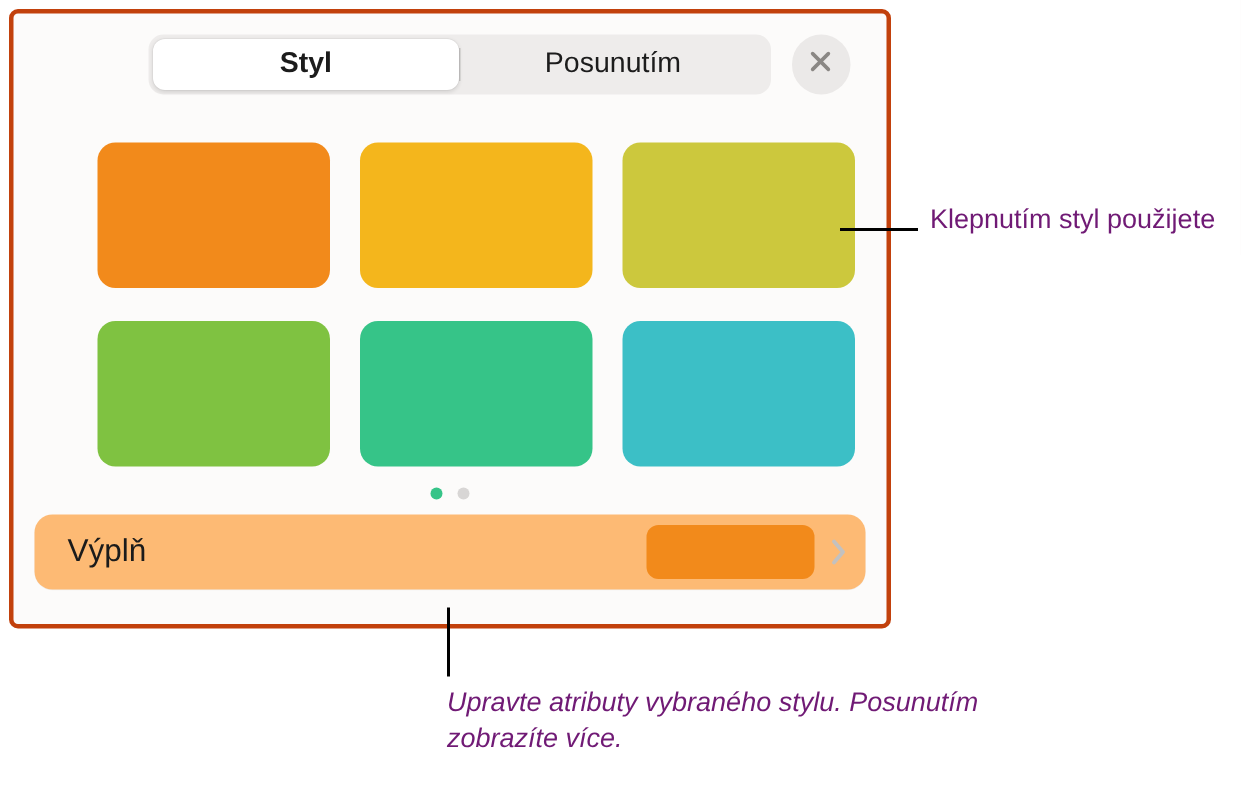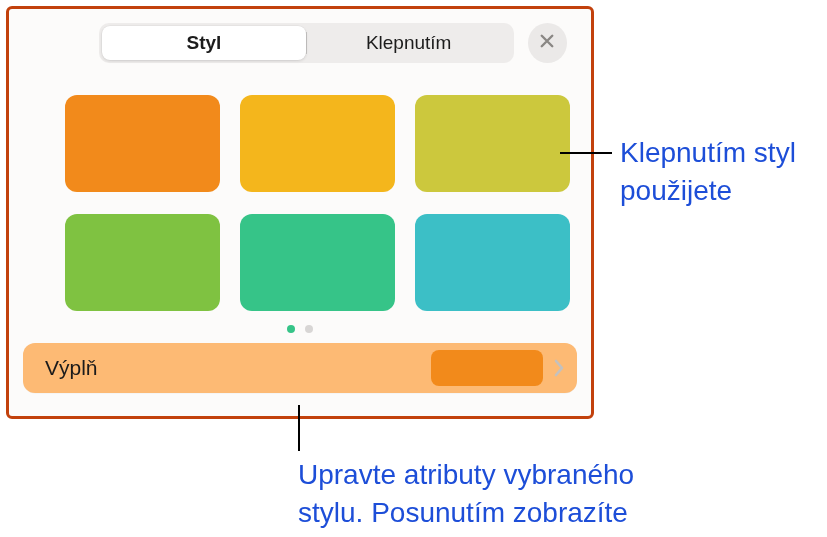--- a/index.html
+++ b/index.html
@@ -117,35 +117,35 @@
       margin-right: 10px;
     }
     .chevron svg { width: 12px; height: 18px; display: block; }
     
     .callout-line {
       position: absolute;
       background: #000;
     }
     .callout-text {
       position: absolute;
-      font-size: 28px;
+      font-size: 18px;
       line-height: 1.35;
-      color: #1d4ed8;
+      color: #701a75;
     }
   </style>
 </head>
 <body>
 
 <div class="panel">
 
   <div class="header-row">
     <div class="seg-control">
       <div class="seg-item selected">Styl</div>
       <div class="seg-divider"></div>
-      <div class="seg-item">Klepnutím</div>
+      <div class="seg-item">Posunutím</div>
     </div>
     <div class="close-btn">
       <span>
         <svg viewBox="0 0 24 24">
             <path d="M5 5 L19 19 M19 5 L5 19" stroke="#8a8784" stroke-width="3.2" stroke-linecap="round" fill="none"></path>
           </svg>
       </span>
     </div>
   </div>
 
@@ -172,13 +172,13 @@
         </svg>
     </span>
   </div>
 
 </div>
 
 <div class="callout-line" style="left:560px; top:152px; width:52px; height:1.5px;"></div>
 <div class="callout-text" style="left:620px; top:134px; width:205px;">Klepnutím styl použijete</div>
 
 <div class="callout-line" style="left:298px; top:405px; width:1.5px; height:46px;"></div>
-<div class="callout-text" style="left:298px; top:456px; width:380px;">Upravte atributy vybraného stylu. Posunutím zobrazíte více.</div>
+<div class="callout-text" style="left:298px; top:456px; width:380px;font-style:italic;">Upravte atributy vybraného stylu. Posunutím zobrazíte více.</div>
 
 </body></html>

